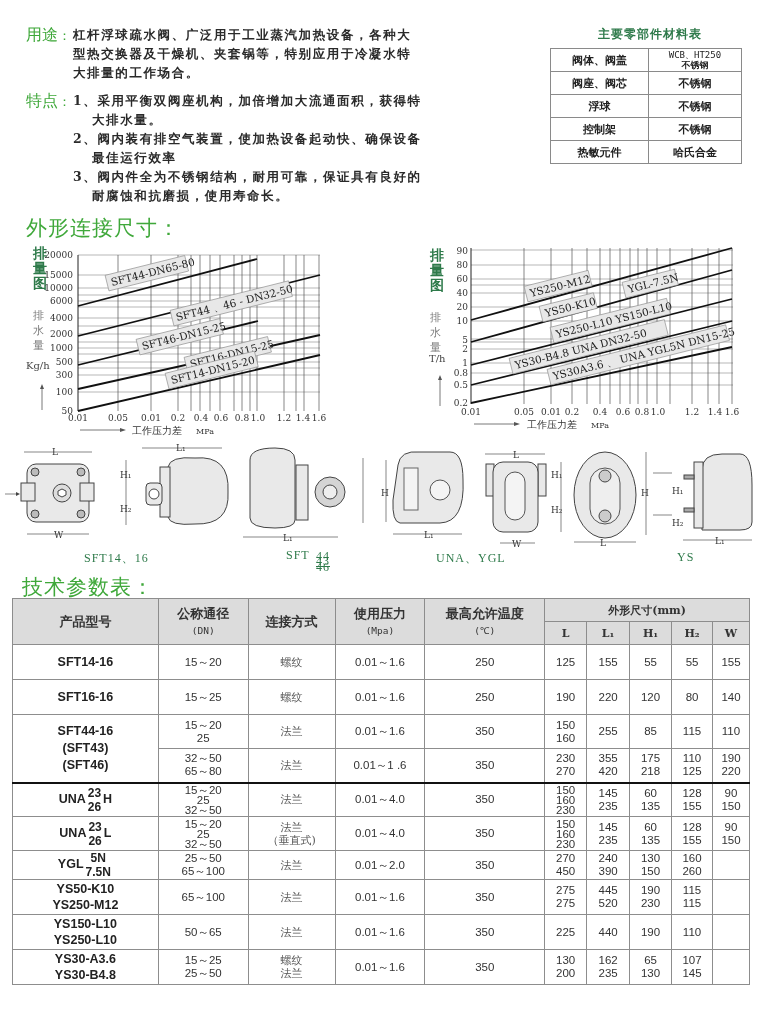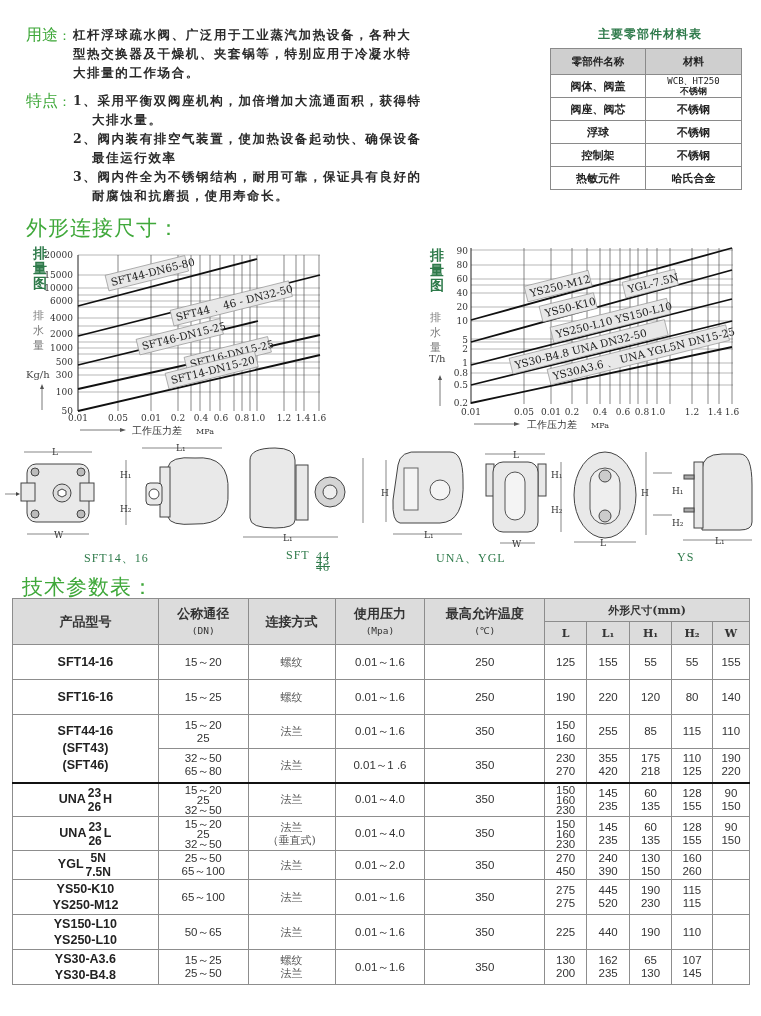--- a/index.html
+++ b/index.html
@@ -57,24 +57,20 @@
   </div>
   <div>
     <div>3、阀内件全为不锈钢结构，耐用可靠，保证具有良好的</div>
     <div style="padding-left:19px;">耐腐蚀和抗磨损，使用寿命长。</div>
   </div>
 </div>
 
 <div class="abs mat-title" style="left:550px;top:26px;width:200px;">主要零部件材料表</div>
 <table class="mat abs" style="left:550px;top:48px;width:192px;">
   <tbody>
-      <tr>
-    <th style="width:94px;height:25px;">零部件名称</th>
-    <th>材料</th>
-  </tr>
   <tr>
     <td>阀体、阀盖</td>
     <td>
       <span class="mono-small">WCB、HT250</span>
       <span class="mono-small" style="font-family:'DejaVu Serif',serif;font-weight:bold;">不锈钢</span>
     </td>
   </tr>
   <tr>
         <td>阀座、阀芯</td>
         <td>不锈钢</td>
@@ -100,21 +96,21 @@
   <div class="abs" style="left:33px;top:6px;font-size:14px;font-weight:bold;color:#2e7a4a;line-height:15px;">
     <div>排</div>
     <div>量</div>
     <div>图</div>
   </div>
   <div class="abs" style="left:33px;top:68px;font-size:11px;color:#777;line-height:15px;">
     <div>排</div>
     <div>水</div>
     <div>量</div>
   </div>
-  <div class="abs" style="left:26px;top:129px;font-size:10px;color:#444;">Kg/h</div>
+  <div class="abs" style="left:26px;top:120px;font-size:10px;color:#444;">Kg/h</div>
 
   <svg class="abs" style="left:0;top:0;" width="380" height="200">
 
     <g font-size="9" fill="#333" text-anchor="end">
       <text x="73" y="18">20000</text>
       <text x="73" y="38">15000</text>
       <text x="73" y="51">10000</text>
       <text x="73" y="64">6000</text>
       <text x="73" y="81">4000</text>
       <text x="73" y="97">2000</text>

